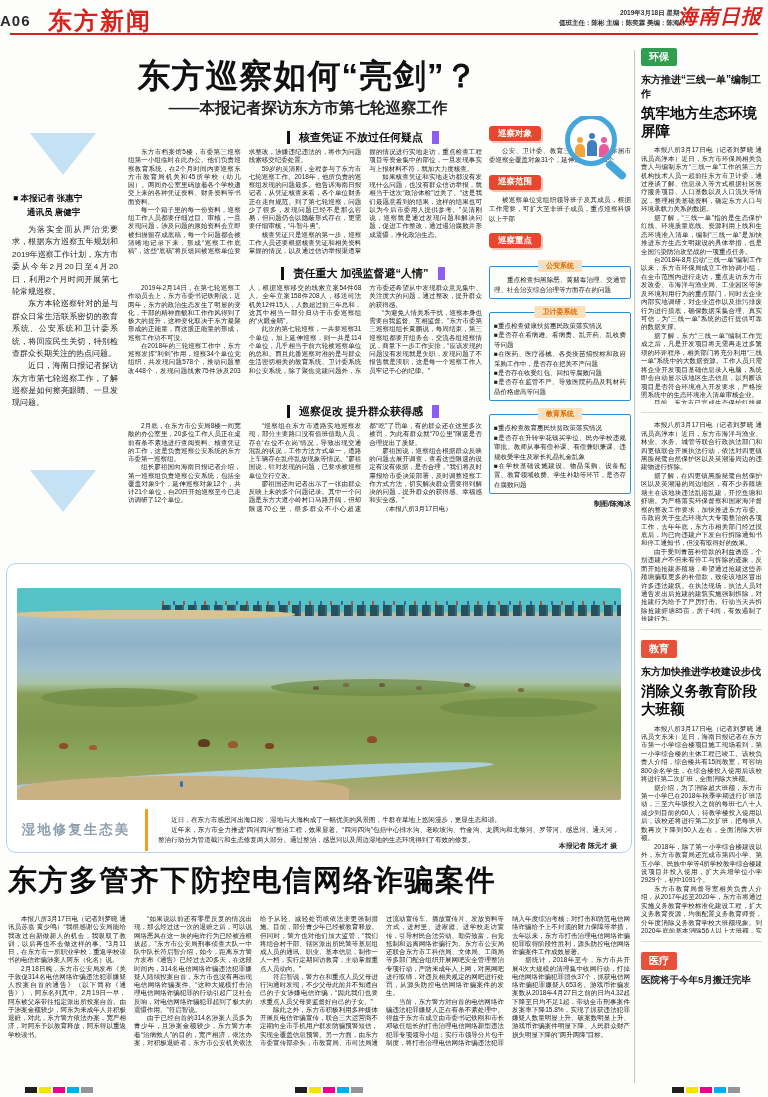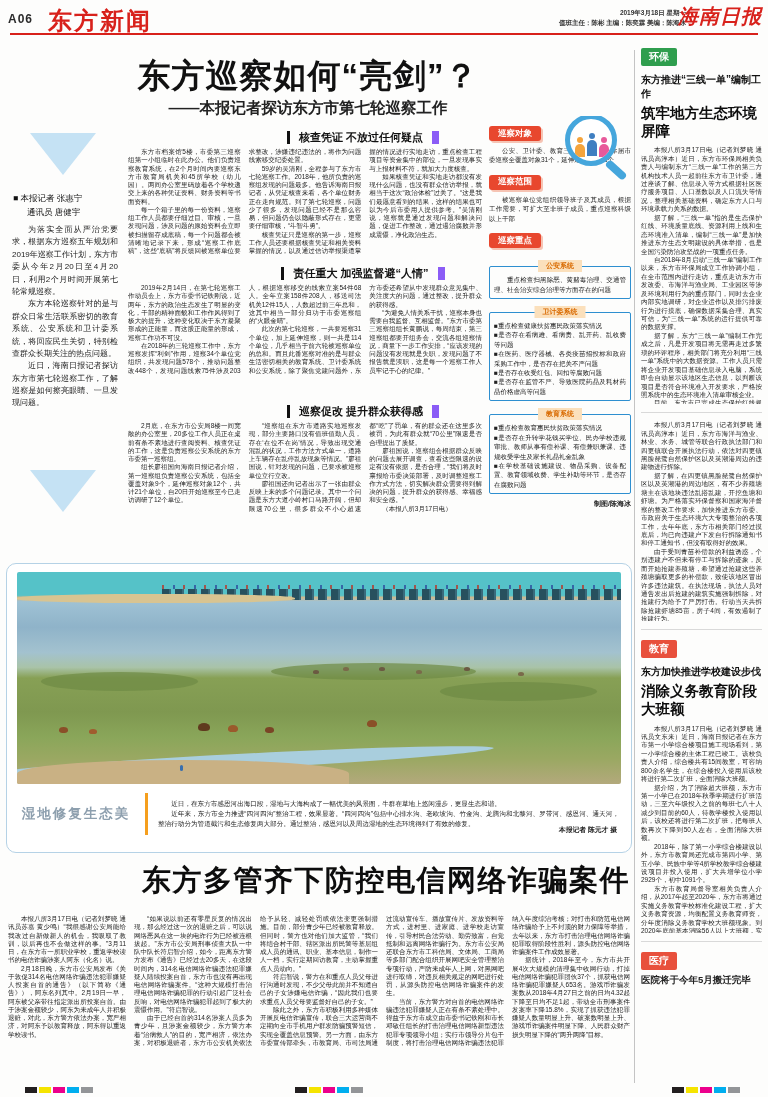--- a/index.html
+++ b/index.html
@@ -1,34 +1,34 @@
 <!DOCTYPE html>
 <html style="--masthead_red: #d8211b; --infobox_tag: #e8472e; --infobox_border_blue: #2e8fd0; --env_tag_green: #2f9e4e; --news_tag_orange: #e8503c; --caption_accent_orange: #f59f1e; --triangle_blue: #c5e2f4;"><head>
 <meta charset="utf-8">
 <style>
   * { margin:0; padding:0; box-sizing:border-box; }
   html,body { background:#e8e8e8; }
   body { font-family:"Liberation Sans","DejaVu Sans",sans-serif; }
   .page { position:relative; width:768px; height:1097px; background:#fdfdfc; margin:0 auto; overflow:hidden; color:#1a1a1a; }
 
   
-  .pageno { position:absolute; left:8px; top:12px; font-size:12px; font-weight:bold; color:#2b2b2b; letter-spacing:1px; }
+  .pageno { position:absolute; left:0; top:12px; font-size:15px; font-weight:bold; color:#2b2b2b; letter-spacing:1px; }
   .section-title { position:absolute; left:48px; top:5px; font-size:24px; font-weight:900; color:var(--masthead_red,#d8211b); letter-spacing:2px; }
   .red-rule { position:absolute; left:10px; right:10px; top:33px; height:2px; background:var(--masthead_red,#d8211b); }
   .hdr-meta { position:absolute; right:82px; top:8px; width:260px; text-align:right; font-size:6.5px; line-height:1.6; color:#333; font-weight:bold; }
   .masthead { position:absolute; right:6px; top:3px; font-family:"DejaVu Serif","Liberation Serif",serif; font-style:italic; font-weight:bold; font-size:20px; color:var(--masthead_red,#d8211b); letter-spacing:1px; }
 
   
   .m-headline { position:absolute; left:116px; top:54px; width:384px; text-align:center; font-size:33px; font-weight:900; letter-spacing:1px; color:#111; }
   .m-subtitle { position:absolute; left:116px; top:98px; width:384px; text-align:center; font-size:15.5px; font-weight:bold; color:#222; }
 
   .tri { position:absolute; width:0; height:0; border-left:33px solid transparent; border-right:33px solid transparent; border-top:42px solid var(--triangle_blue,#c5e2f4); }
   .tri1 { left:30px; top:133px; }
   .tri2 { left:30px; top:470px; }
-  .m-byline { position:absolute; left:13px; top:192px; width:106px; font-size:8.5px; font-weight:normal; line-height:1.6; color:#111; }
+  .m-byline { position:absolute; left:13px; top:192px; width:106px; font-size:8.5px; font-weight:bold; line-height:1.6; color:#111; }
   .m-byline .l2 { padding-left:14px; }
   .m-intro { position:absolute; left:12px; top:224px; width:106px; height:236px; overflow:hidden; font-size:8px; line-height:1.55; text-align:justify; color:#222; }
   .m-intro p { text-indent:2em; }
 
   .m-cols { position:absolute; left:128px; top:124px; width:354px; }
   .sec-head { margin:3px 0 3px 116px; width:238px; text-align:center; }
   .sec-head span { display:inline-block; font-size:11px; font-weight:900; color:#111; border-left:3px solid #111; border-right:7px solid #8b5cf6; padding:0 9px; line-height:1.2; }
   .sec-body { column-count:3; column-gap:8px; font-size:6.5px; line-height:1.27; text-align:justify; overflow:hidden; color:#222; }
   .sec-body p { text-indent:2em; }
   .h1b { height:112px; } .h2b { height:114px; } .h3b { height:140px; }
@@ -45,21 +45,21 @@
   .p3 { left:29px; background:#e85a9b; }
   .ib-tag { display:inline-block; background:var(--infobox_tag,#e8472e); color:#fff; font-size:8.5px; font-weight:bold; padding:1.5px 9px; border-radius:3px; box-shadow:2px 2px 0 #f6c4b4; margin:10px 0 5px; }
   .ib-text { text-indent:2em; text-align:justify; line-height:1.45; color:#222; }
   .ib-box { position:relative; border:1px solid var(--infobox_border_blue,#2e8fd0); border-radius:2px; margin-top:13px; padding:8px 4px 4px; }
   .ib-box-label { position:absolute; top:-7px; left:50%; transform:translateX(-50%); background:#fbe0bc; color:#d96a00; font-size:7px; font-weight:bold; padding:1px 8px; white-space:nowrap; }
   .ib-item { text-align:justify; line-height:1.45; color:#222; }
   .ib-indent .ib-item { text-indent:2em; }
   .ib-credit { text-align:right; font-size:7px; font-weight:bold; margin-top:5px; color:#222; }
 
   
-  .photo-block { position:absolute; left:6px; top:563px; width:626px; height:290px; border:1px solid #b5d2e6; border-radius:10px; padding:8px 10px; background:#fff; }
+  .photo-block { position:absolute; left:6px; top:563px; width:626px; height:290px; border:1px solid #b5d2e6; border-radius:10px; padding:24px 10px; background:#fff; }
   .photo { position:relative; height:212px; overflow:hidden; border-radius:2px;
     background:linear-gradient(180deg,
       #55c2c8 0%, #55c2c8 11%, #cdb98d 12%, #9fc2d4 14%,
       #8fb3c9 26%, #a3c2cf 38%, #a9c3a8 45%,
       #87a055 50%, #7f9850 66%, #8aa65a 78%, #9aa862 88%, #b3a97c 100%); }
   .boats { position:absolute; left:24%; right:0; top:8%; height:11px;
     background:repeating-linear-gradient(90deg,#27505e 0 7px,#3a6a7a 7px 9px,rgba(0,0,0,0) 9px 13px); }
   .flags { position:absolute; left:24%; right:0; top:6%; height:4px;
     background:repeating-linear-gradient(90deg,#b43a2e 0 2px,rgba(0,0,0,0) 2px 11px,#2e4f9e 11px 13px,rgba(0,0,0,0) 13px 21px); opacity:.8; }
   .sandbar { position:absolute; left:0; top:10.5%; width:46%; height:9px; background:#d8c491; border-radius:45%; }
@@ -71,21 +71,21 @@
   .caption-row { position:relative; margin-top:9px; display:flex; align-items:center; gap:10px; }
   .cap-label { width:118px; text-align:center; font-size:13.5px; font-weight:800; color:#8d9fae; letter-spacing:2px; }
   .cap-rule { width:3px; height:42px; background:var(--caption_accent_orange,#f59f1e); }
   .cap-text { flex:1; font-size:6.6px; line-height:1.5; text-align:justify; color:#222; padding-right:2px; }
   .cap-text p { text-indent:2em; }
   .cap-credit { position:absolute; right:4px; bottom:0; font-size:6.8px; font-weight:bold; background:#fff; padding-left:5px; }
 
   
   .bottom-article { position:absolute; left:8px; top:858px; width:622px; }
   .b-kicker { text-align:center; font-size:12.5px; font-weight:bold; letter-spacing:1px; color:#111; }
-  .b-headline { text-align:right; font-size:29px; font-weight:900; letter-spacing:1.5px; margin-top:3px; color:#0d0d0d; }
+  .b-headline { text-align:left; font-size:29px; font-weight:900; letter-spacing:1.5px; margin-top:3px; color:#0d0d0d; }
   .b-body { margin-top:14px; column-count:5; column-gap:8px; font-size:6.5px; line-height:1.27; text-align:justify; height:150px; overflow:hidden; color:#222; }
   .b-body p { text-indent:2em; }
 
   
   .v-divider { position:absolute; left:634px; top:50px; bottom:14px; width:1px; background:#c4c4c4; }
   .sidebar { position:absolute; left:641px; top:46px; width:121px; height:1046px; overflow:hidden; }
   .sb-tag { display:inline-block; color:#fff; font-size:10px; font-weight:bold; padding:2px 8px; border-radius:2px; }
   .sb-tag.green { background:var(--env_tag_green,#2f9e4e); }
   .sb-tag.orange { background:var(--news_tag_orange,#e8503c); }
   .sb-kicker { font-size:10px; font-weight:bold; margin-top:7px; color:#111; }

